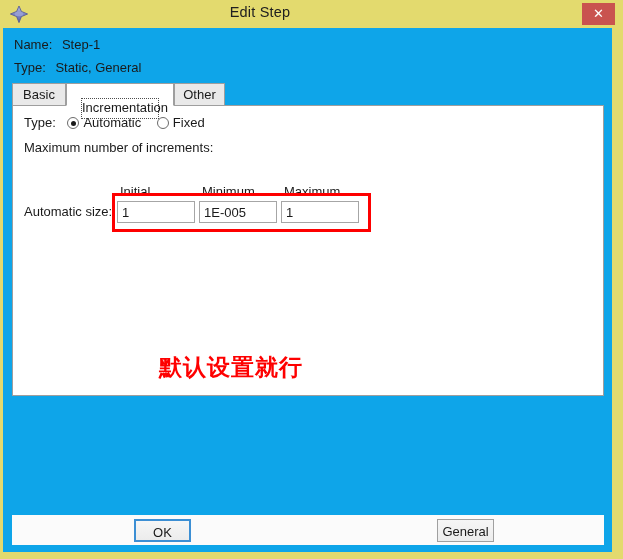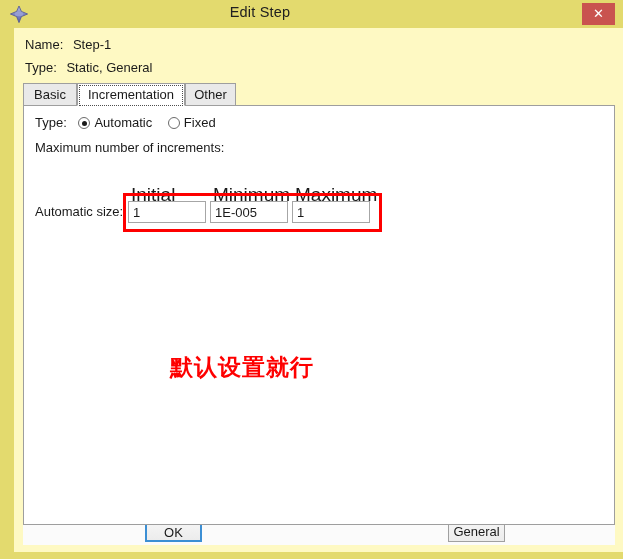--- a/index.html
+++ b/index.html
@@ -56,23 +56,23 @@
     font-family: "Liberation Sans", sans-serif;
     line-height: 22px;
     text-align: center;
     cursor: pointer;
     padding: 0;
   }
 
   
   .dialog-body {
     position: absolute;
-    left: 14px; top: 28px;
+    left: 3px; top: 28px;
     width: 609px; height: 524px;
-    background: #fef9c3;
+    background: #0ea5e9;
     box-sizing: border-box;
   }
 
   .field-row {
     position: absolute;
     font-size: 13px;
     color: #1a1a1a;
     white-space: nowrap;
   }
   .row-name { left: 11px; top: 9px; }
@@ -102,30 +102,30 @@
   .tab.active {
     background: #ffffff;
     border-bottom: 1px solid #ffffff;
     z-index: 4;
   }
   .tab.active .tab-inner {
     display: block;
     border: 1px dotted #4d4d4d;
     height: 19px;
     line-height: 18px;
-    margin: 1px;
+    margin: 14px;
   }
   .tab-basic { left: 0px; width: 54px; }
   .tab-incr  { left: 54px; width: 108px; }
   .tab-other { left: 162px; width: 51px; }
 
   .tabpanel {
     position: absolute;
     left: 9px; top: 77px;
-    width: 592px; height: 420px;
+    width: 592px; height: 291px;
     background: #ffffff;
     border: 1px solid #9e9e9e;
     box-sizing: border-box;
     z-index: 2;
   }
 
   
   .panel-inner { position: absolute; left: 0; top: 0; width: 100%; height: 100%; }
 
   .type-row {
@@ -183,21 +183,21 @@
     left: 206px; top: 31px;
     width: 163px; height: 22px;
   }
   .txt-ini { position: absolute; left: 104px; top: 95px; width: 78px; height: 22px; }
   .txt-min { position: absolute; left: 186px; top: 95px; width: 78px; height: 22px; }
   .txt-maxi{ position: absolute; left: 268px; top: 95px; width: 78px; height: 22px; }
 
   .col-head {
     position: absolute;
     top: 78px;
-    font-size: 19px;
+    font-size: 13px;
     color: #1a1a1a;
   }
   .col-ini { left: 107px; }
   .col-min { left: 189px; }
   .col-max { left: 271px; }
 
   
   .anno-box {
     position: absolute;
     left: 99px; top: 87px;

